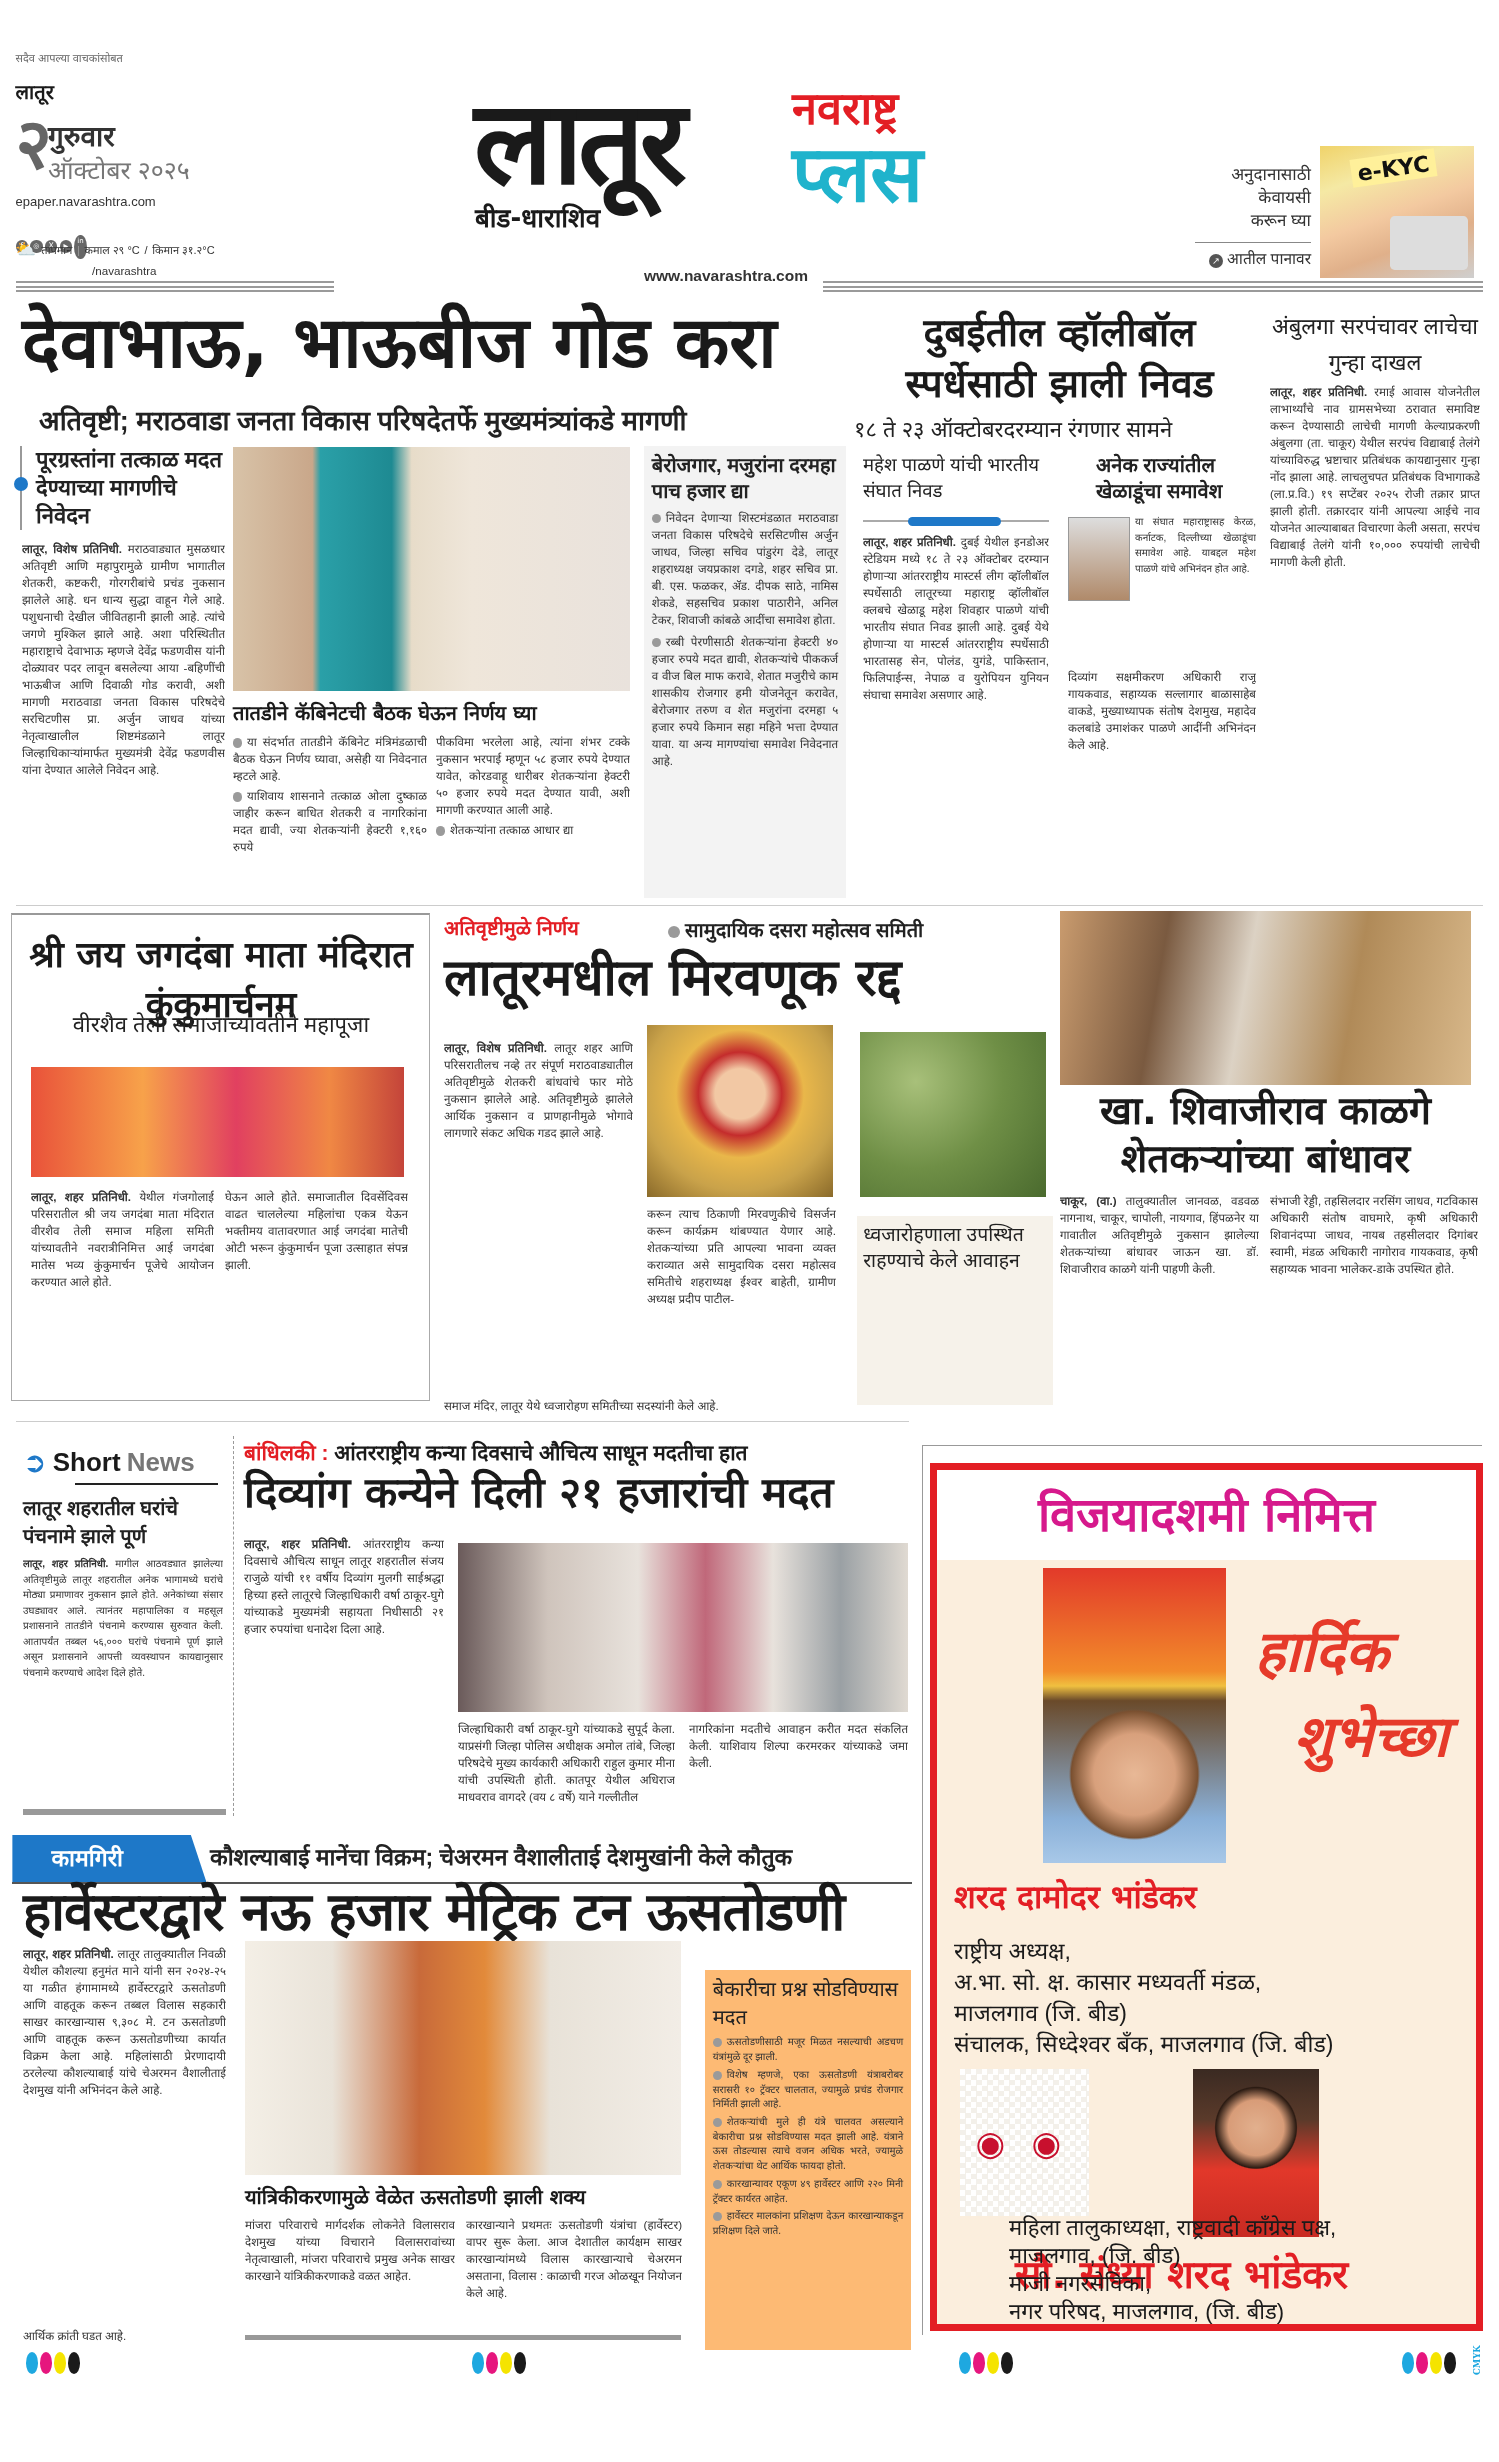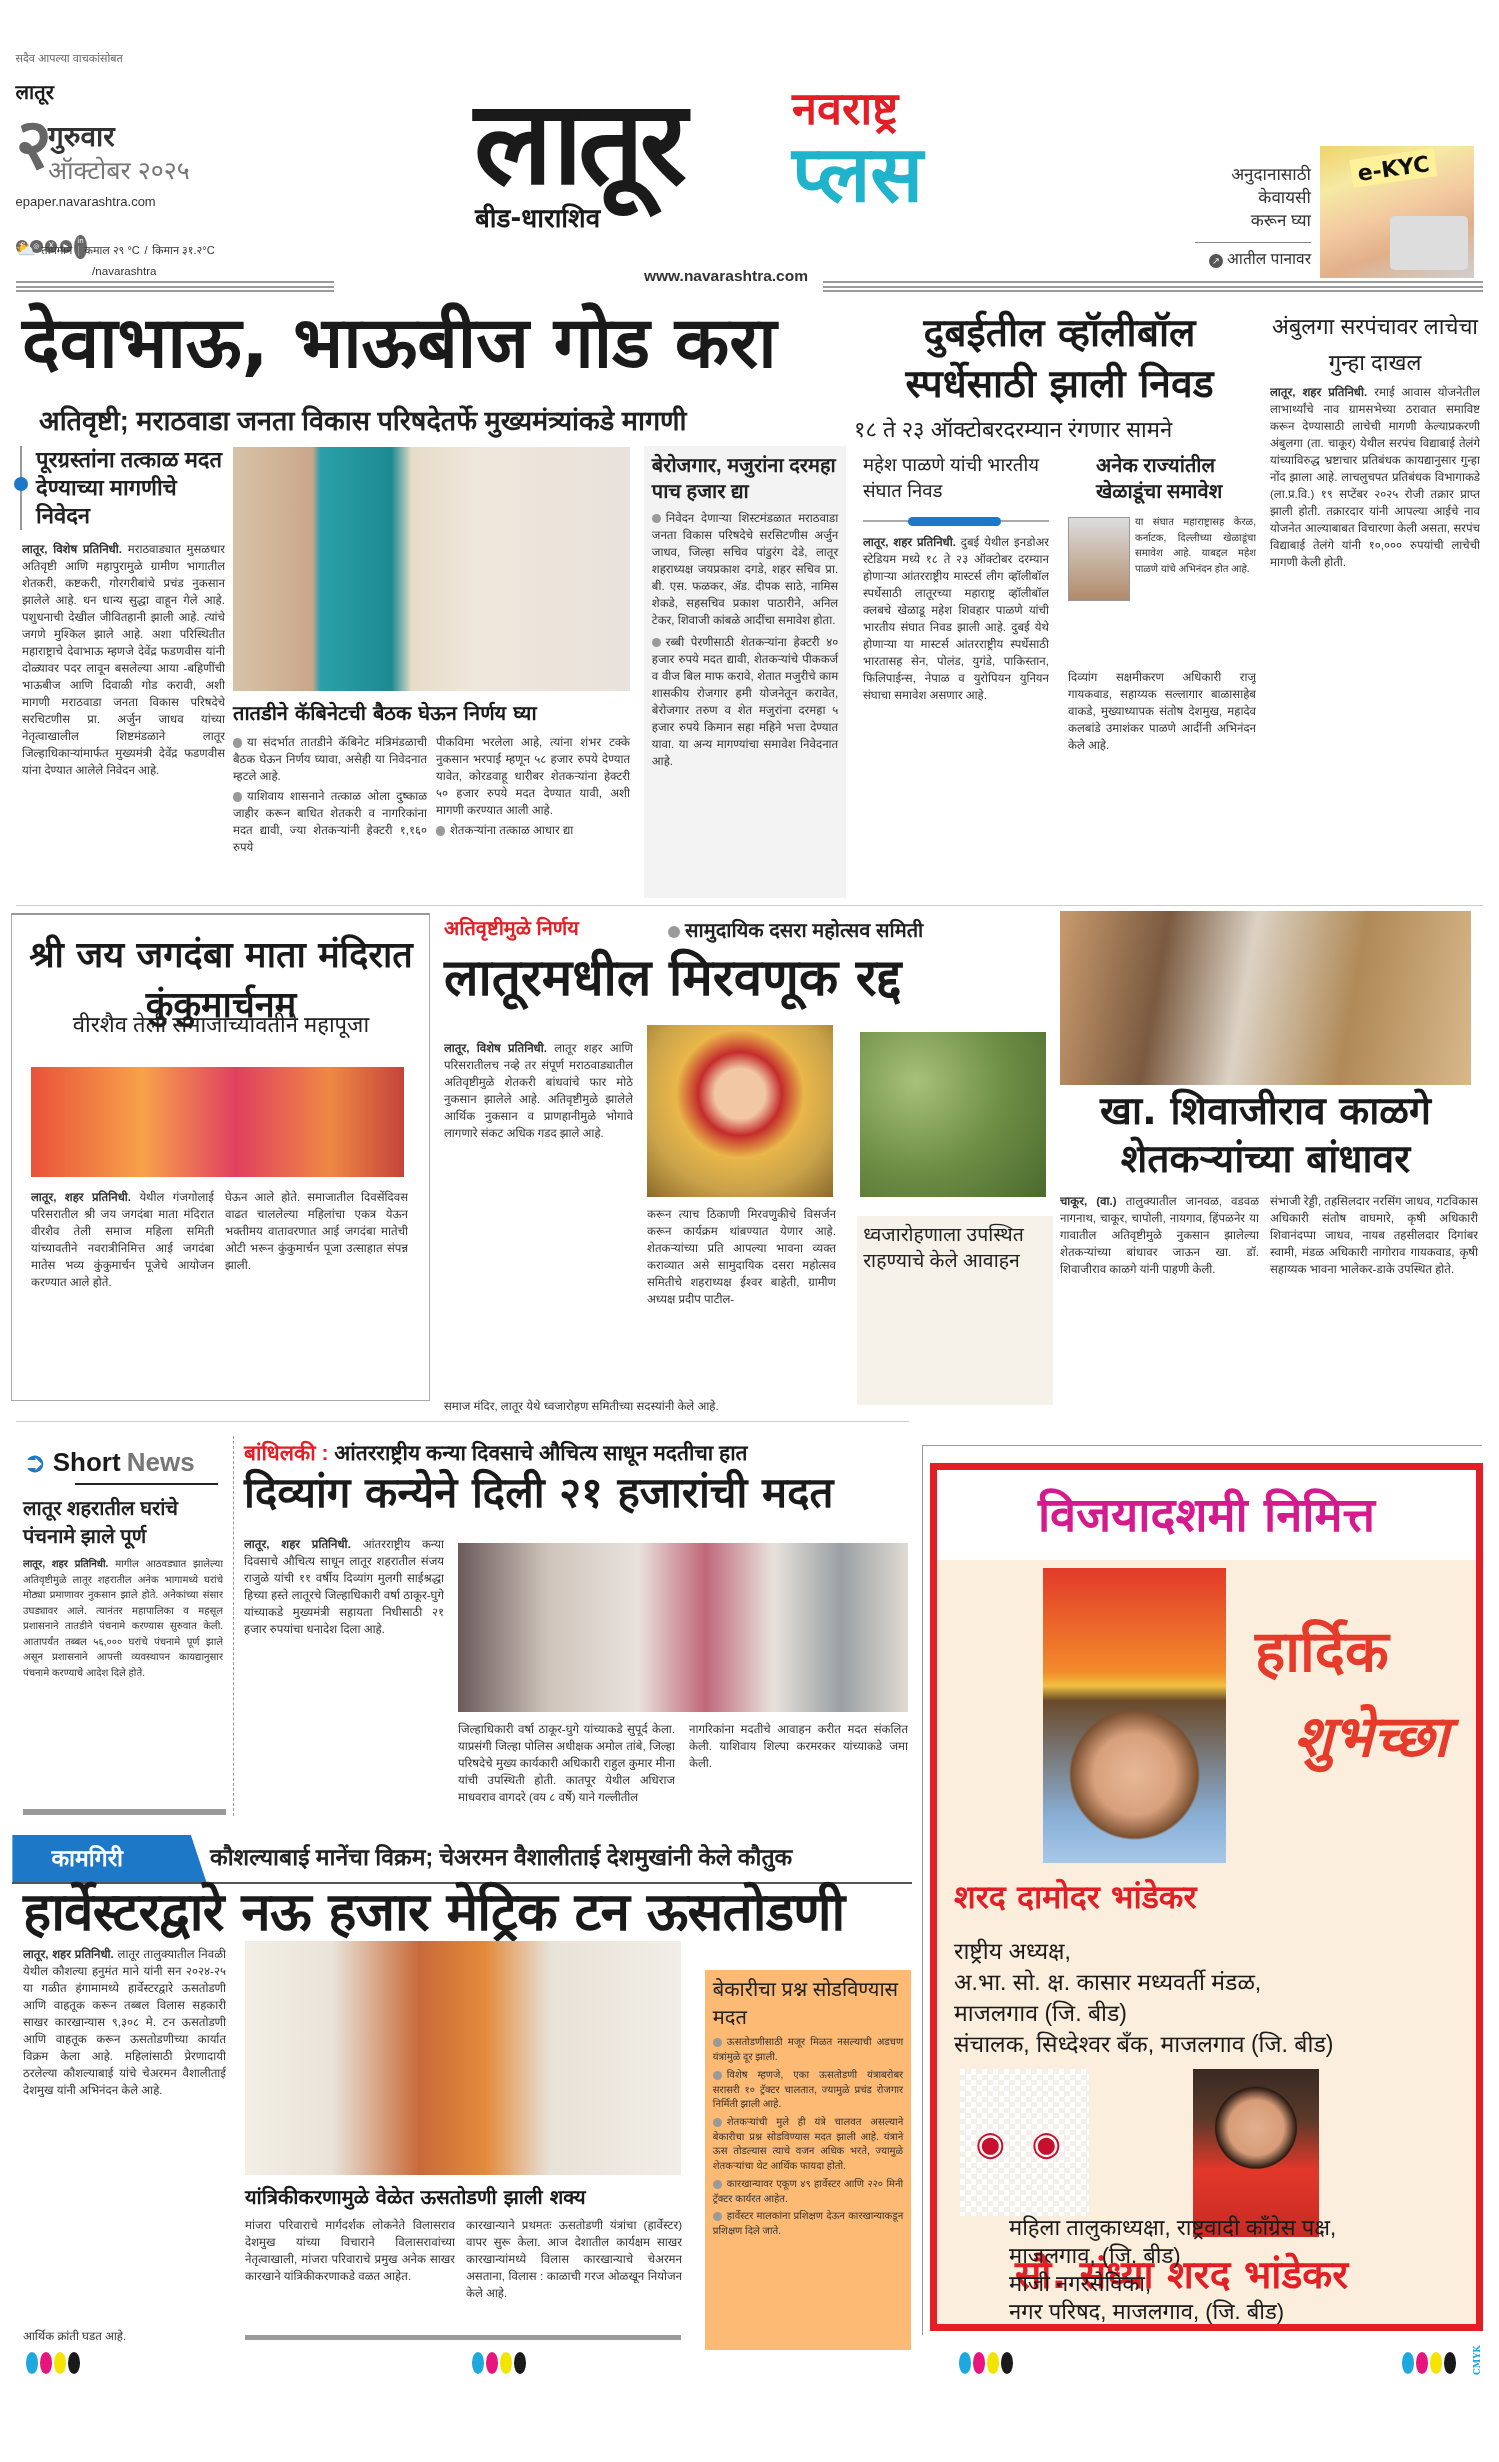--- a/index.html
+++ b/index.html
@@ -211,21 +211,21 @@
     <p style="margin-top:3.1px;"><span class="dot"></span><span>हार्वेस्टर मालकांना प्रशिक्षण देऊन कारखान्याकडून प्रशिक्षण दिले जाते.</span></p>
   </div>
 </div>
 
 <div class="abs" style="left:922px;top:1445px;width:560px;height:890px;border-top:0.8px solid #999;border-left:0.8px solid #999;"></div>
 <div class="abs" style="left:930px;top:1463px;width:553px;height:868px;background:#fbeedd;border:7.8px solid #e31e24;">
   <div style="background:#fff;height:90px;text-align:center;">
     <span style="font-size:47px;font-weight:bold;color:#d6198c;line-height:90px;">विजयादशमी निमित्त</span>
   </div>
   <div class="photo" style="left:106px;top:98px;width:183px;height:295px;background:radial-gradient(circle at 50% 70%,#e8b896 0,#d8a07c 18%,#7a5030 28%,transparent 29%),linear-gradient(180deg,#e23a2a 0%,#f28a2a 35%,#f0c040 40%,#6a4a2a 45%,#8ab0d8 85%,#a8c8e8 100%);"></div>
-  <div class="abs serif" style="left:318px;top:140px;font-size:57px;font-weight:bold;color:#e63a2a;">हार्दिक</div>
+  <div class="abs serif" style="left:318px;top:140px;font-size:57px;font-weight:bold;color:#e63a2a;font-style:italic;">हार्दिक</div>
   <div class="abs serif" style="left:357px;top:225px;font-size:57px;font-weight:bold;color:#e63a2a;font-style:italic;">शुभेच्छा</div>
   <div class="abs" style="left:17px;top:404px;font-size:32px;font-weight:bold;color:#e31e24;white-space:nowrap;">शरद दामोदर भांडेकर</div>
   <div class="abs cond" style="left:17px;top:466px;font-size:23px;line-height:31px;color:#1a1a1a;">
     <div>राष्ट्रीय अध्यक्ष,</div>
     <div>अ.भा. सो. क्ष. कासार मध्यवर्ती मंडळ,</div>
     <div>माजलगाव (जि. बीड)</div>
     <div>संचालक, सिध्देश्वर बँक, माजलगाव (जि. बीड)</div>
   </div>
   <div class="abs" style="left:23px;top:599px;width:129px;height:147px;background:repeating-conic-gradient(#f3f0ea 0 25%,#fff 0 50%) 0 0/11px 11px;">
     <div style="position:absolute;left:15.5px;top:54px;font-size:34px;color:#c8102e;letter-spacing:7.8px;">◉ ◉</div>

